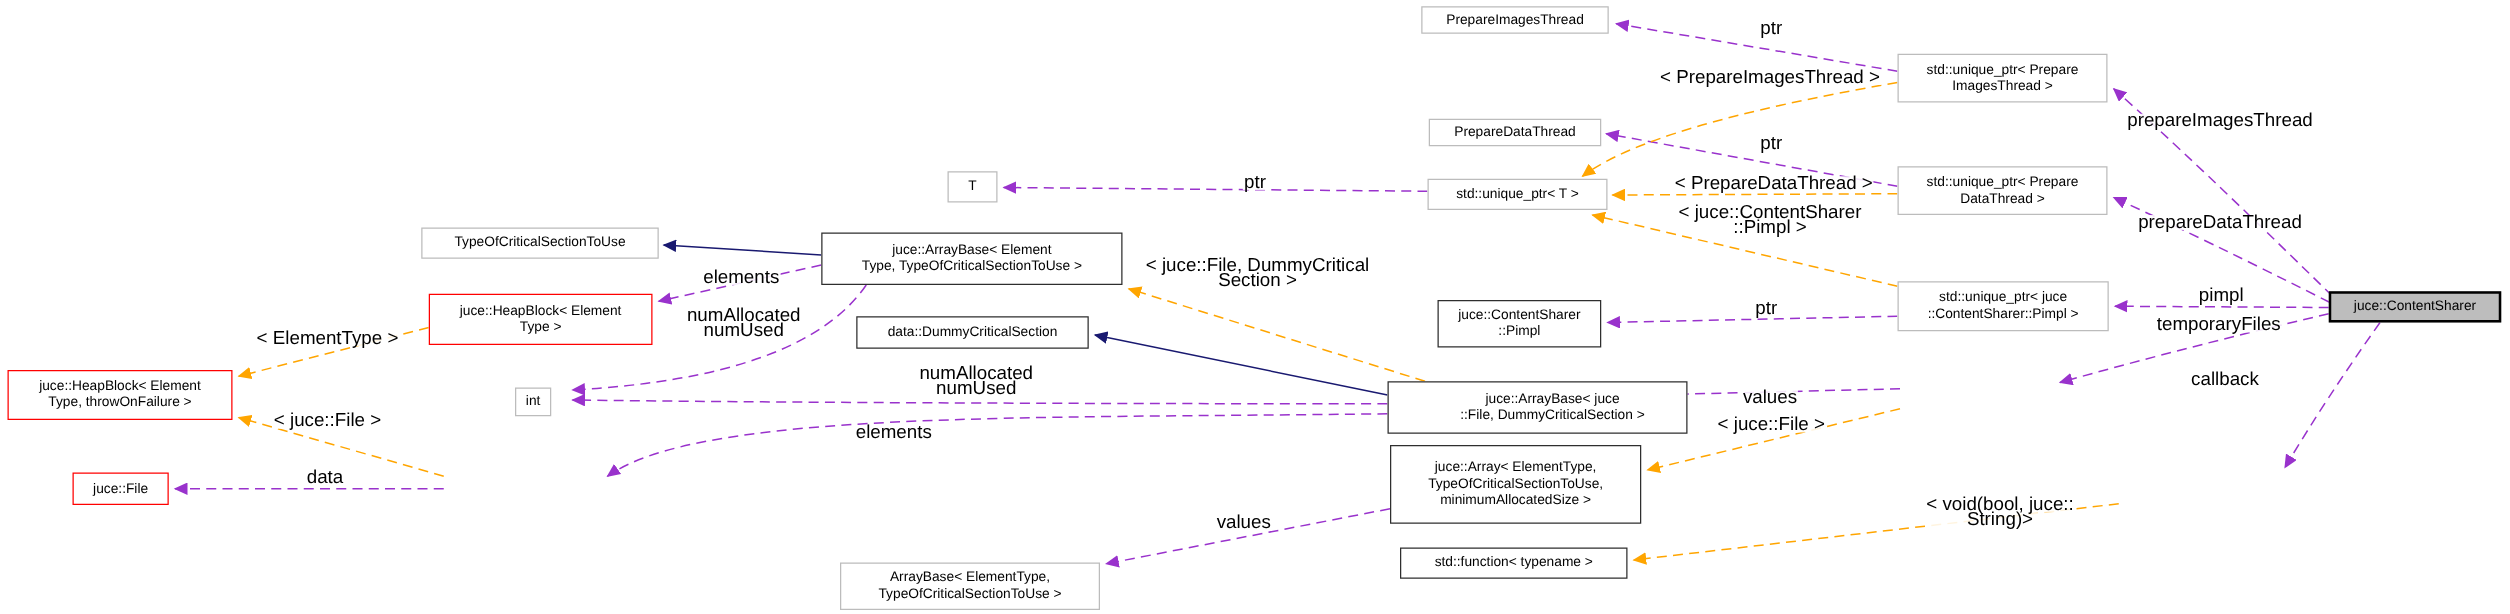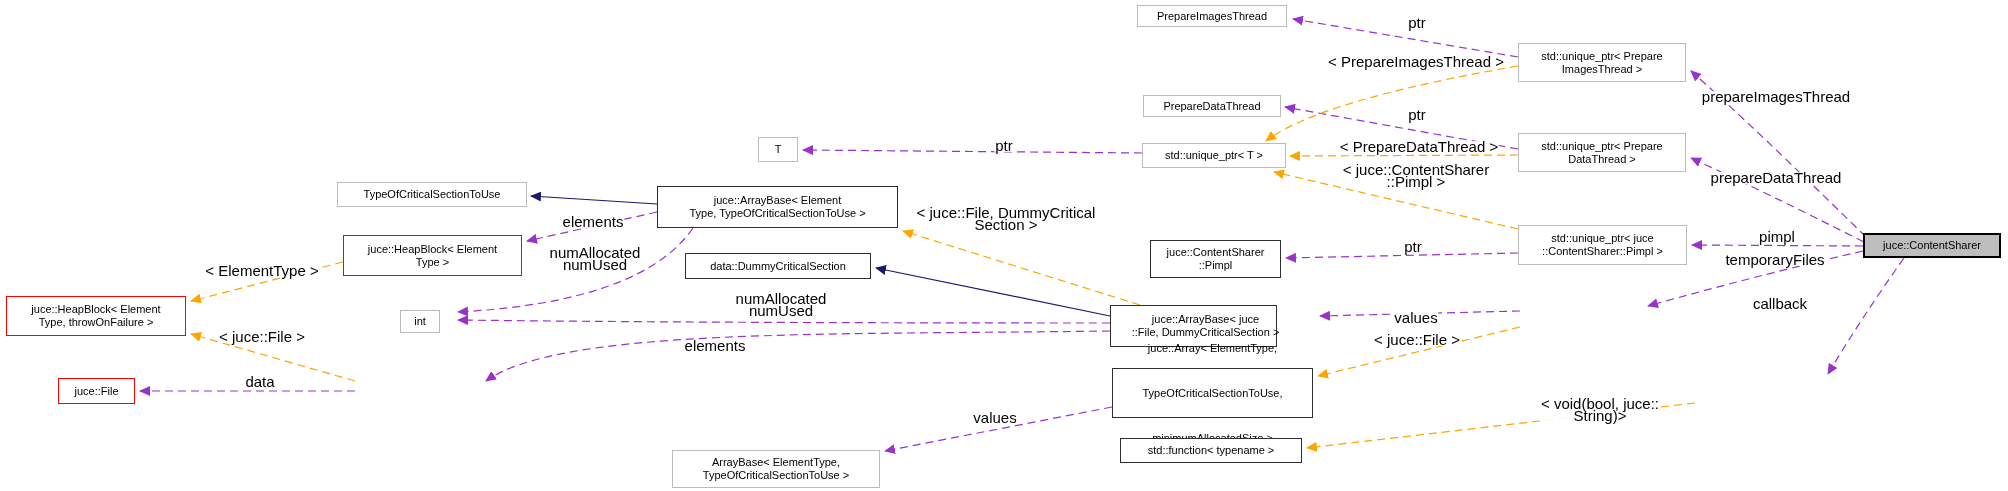--- a/index.html
+++ b/index.html
@@ -83,41 +83,41 @@
       <span>Type, TypeOfCriticalSectionToUse &gt;</span>
     </div>
     <div class="node red" style="left: 343px; top: 235px; width: 179px; height: 41px;">
       <span>juce::HeapBlock&lt; Element</span>
       <span>Type &gt;</span>
     </div>
     <div class="node red" style="left: 6px; top: 296px; width: 180px; height: 40px;">
       <span>juce::HeapBlock&lt; Element</span>
       <span>Type, throwOnFailure &gt;</span>
     </div>
-    <div class="node gray" style="left: 400px; top: 310px; width: 40px; height: 23px;">
+    <div class="node gray" style="left: 412px; top: 310px; width: 29px; height: 23px;">
       <span>int</span>
     </div>
     <div class="node black" style="left: 685px; top: 253px; width: 186px; height: 26px;">
       <span>data::DummyCriticalSection</span>
     </div>
     <div class="node red" style="left: 58px; top: 378px; width: 77px; height: 26px;">
       <span>juce::File</span>
     </div>
     <div class="node gray" style="left: 1142px; top: 143px; width: 144px; height: 25px;">
       <span>std::unique_ptr&lt; T &gt;</span>
     </div>
     <div class="node black" style="left: 1150px; top: 240px; width: 131px; height: 38px;">
       <span>juce::ContentSharer</span>
       <span>::Pimpl</span>
     </div>
-    <div class="node black" style="left: 1110px; top: 305px; width: 167px; height: 42px; padding-left: 24px;">
+    <div class="node black" style="left: 1110px; top: 305px; width: 240px; height: 42px; padding-left: 24px;">
       <span>juce::ArrayBase&lt; juce</span>
       <span>::File, DummyCriticalSection &gt;</span>
     </div>
-    <div class="node black" style="left: 1112px; top: 368px; width: 201px; height: 50px; gap: 32px;">
+    <div class="node black" style="left: 1112px; top: 356px; width: 201px; height: 63px;">
       <span>juce::Array&lt; ElementType,</span>
       <span>TypeOfCriticalSectionToUse,</span>
       <span>minimumAllocatedSize &gt;</span>
     </div>
     <div class="node black" style="left: 1120px; top: 438px; width: 182px; height: 25px;">
       <span>std::function&lt; typename &gt;</span>
     </div>
     <div class="node gray" style="left: 672px; top: 438px; width: 208px; height: 38px; margin-top: 12px;">
       <span>ArrayBase&lt; ElementType,</span>
       <span>TypeOfCriticalSectionToUse &gt;</span>

